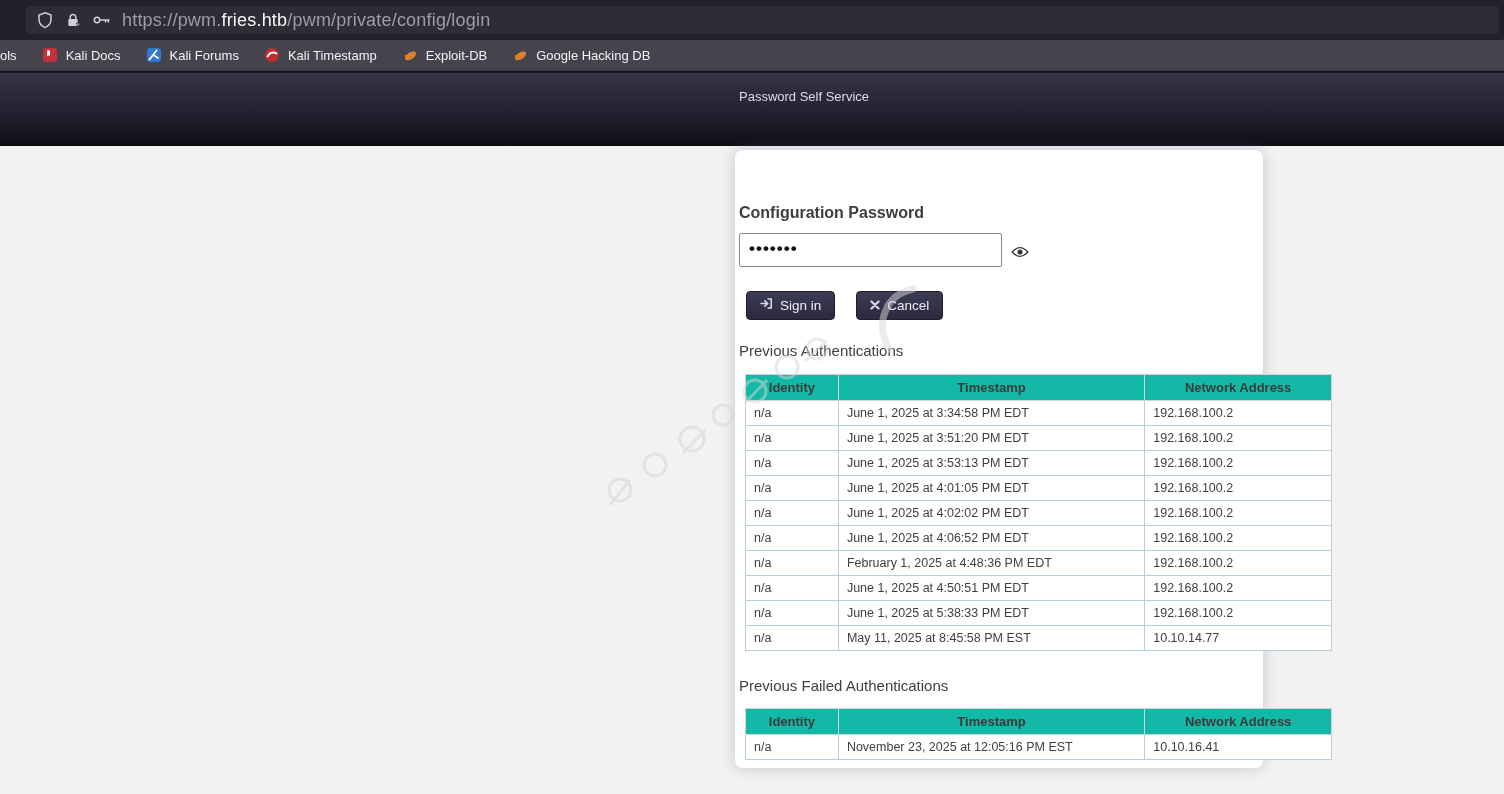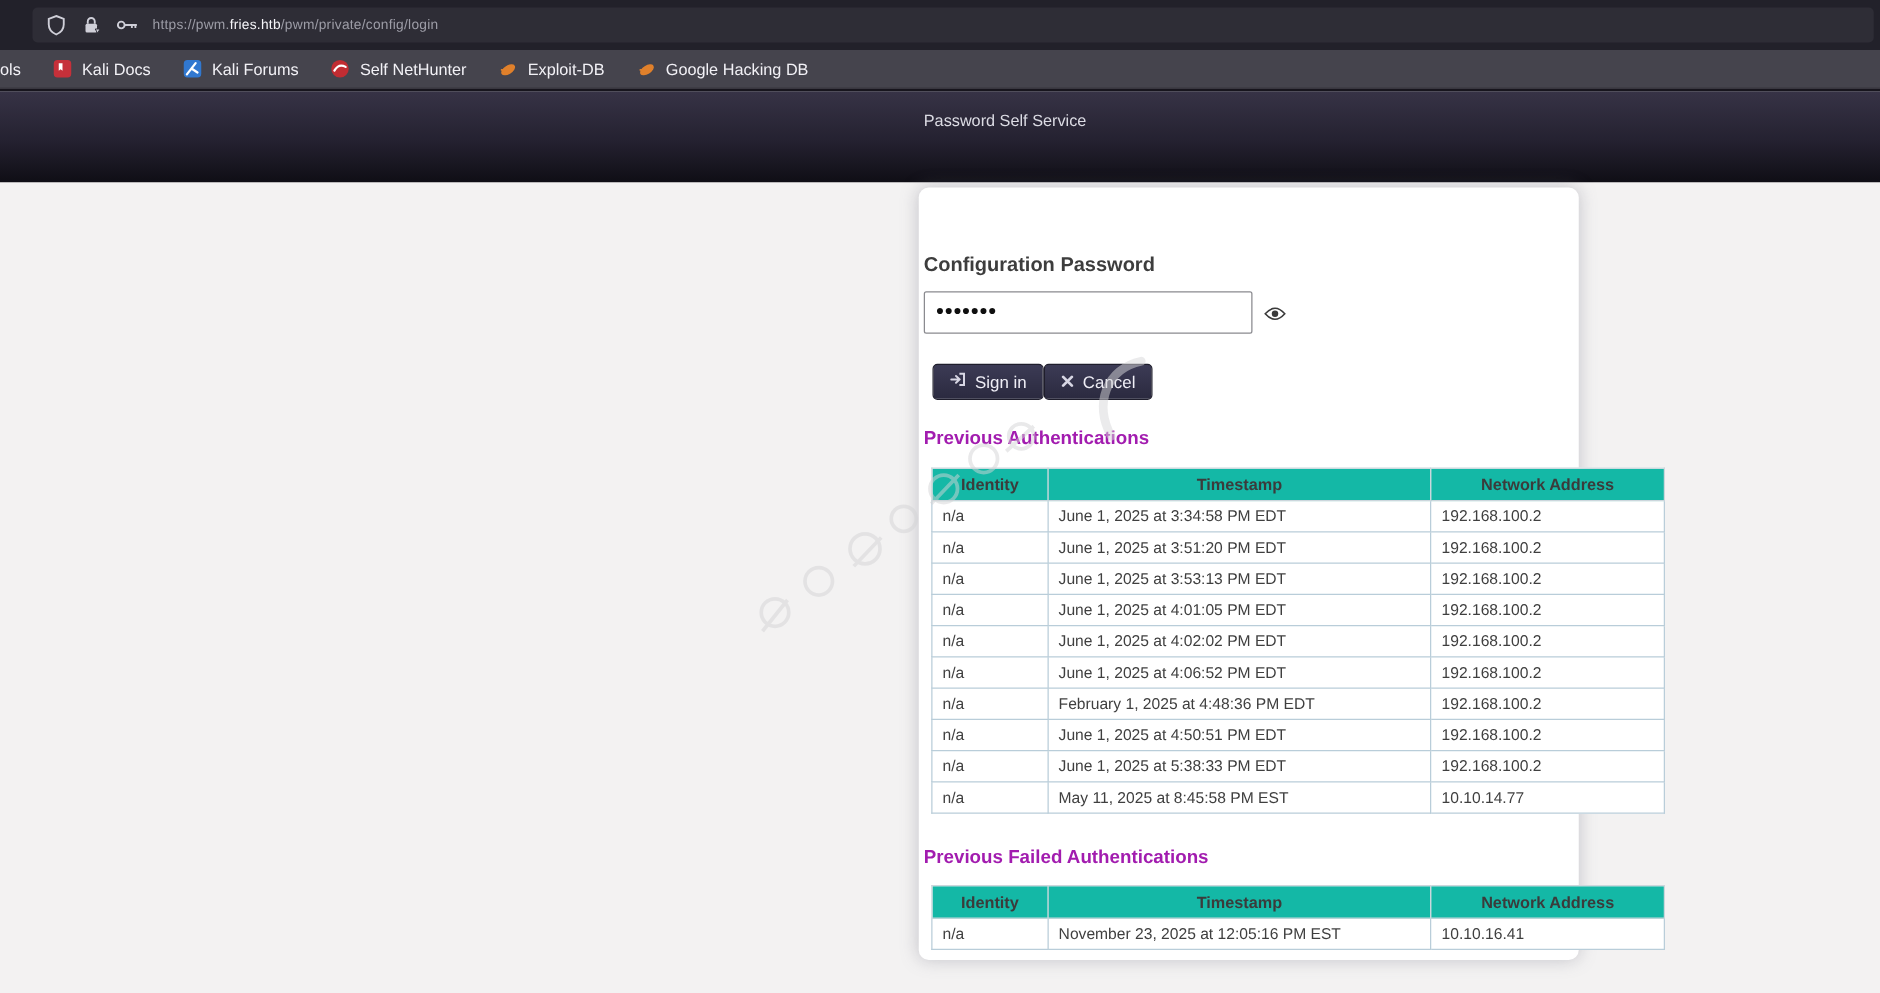--- a/index.html
+++ b/index.html
@@ -4,21 +4,21 @@
 <style>
   * { margin:0; padding:0; box-sizing:border-box; }
   html,body { width:1504px; height:794px; overflow:hidden; }
   body { font-family:"Liberation Sans","DejaVu Sans",sans-serif; position:relative; background:#f3f2f2; }
 
   
   .toolbar { position:absolute; top:0; left:0; width:1504px; height:40px; background:#22212a; }
   .url-field { position:absolute; left:26px; right:5px; top:6px; height:28px; background:#2e2d36;
                border-radius:4px; display:flex; align-items:center; padding:0 10px; gap:10px; }
   .url-icon { display:flex; align-items:center; flex:0 0 auto; }
-  .url-text { font-size:11px; color:#9d9da7; white-space:nowrap; letter-spacing:.2px; }
+  .url-text { font-size:18px; color:#9d9da7; white-space:nowrap; letter-spacing:.2px; }
   .url-text b { color:#f5f5f9; font-weight:normal; }
 
   .bookmarks { position:absolute; top:40px; left:0; width:1504px; height:31px; background:#45444d;
                display:flex; align-items:center; gap:25px; color:#f2f1f6; font-size:13px;
                border-bottom:1px solid #38363f; }
   .bm { display:flex; align-items:center; gap:7px; white-space:nowrap; cursor:default; }
   .bm-icon { width:17px; height:17px; display:flex; align-items:center; justify-content:center; flex:0 0 auto; }
 
   
   .page-header { position:absolute; top:71px; left:0; width:1504px; height:75px;
@@ -32,26 +32,26 @@
   .content-bg { position:absolute; top:146px; left:0; width:1504px; height:648px; background:#f3f2f2; }
   .card { position:absolute; left:735px; top:150px; width:528px; height:618px; background:#ffffff;
           border-radius:8px; box-shadow:0 0 14px rgba(110,110,125,.35); }
 
   .h-config { position:absolute; left:4px; top:54px; font-size:16px; font-weight:bold; color:#3d3d3d; }
   .pw-input { position:absolute; left:4px; top:83px; width:263px; height:34px; background:#fff;
               border:1px solid #8a8a8f; border-radius:2px; font-family:"Liberation Sans",sans-serif;
               font-size:17px; font-weight:bold; letter-spacing:1px; color:#0f0f0f; padding:0 9px 3px; }
   .eye { position:absolute; left:276px; top:94px; }
 
-  .btn-row { position:absolute; left:11px; top:141px; display:flex; }
+  .btn-row { position:absolute; left:11px; top:141px; display:flex; gap:21px; }
   .btn { display:inline-flex; align-items:center; gap:7px; background:linear-gradient(#3c3b55,#2b2a3f);
          color:#efeef6; font-size:13.5px; padding:5px 13px 6px; border:1px solid #1f1e2c;
          border-radius:4px; cursor:pointer; font-family:inherit; }
 
-  .h-section { position:absolute; left:4px; font-size:15px; font-weight:bold; color:#a21caf; }
+  .h-section { position:absolute; left:4px; font-size:15px; font-weight:normal; color:#404040; }
   .h-prev  { top:192px; }
   .h-fail  { top:527px; }
 
   table.auth { position:absolute; left:10px; width:587px; border-collapse:collapse; background:#fff; }
   .t-prev { top:224px; }
   .t-fail { top:558px; }
   table.auth th { background:#14b8a6; height:26px; font-size:13px; font-weight:bold; color:#3b3b3b;
                   text-align:center; border:1px solid #ccd6dc; }
   table.auth td { height:25px; font-size:12.5px; color:#3f3f3f; border:1px solid #b9cdd9;
                   padding:0 8px; background:#fff; }
@@ -109,21 +109,21 @@
     </span>
     <span>Kali Forums</span>
   </div>
   <div class="bm">
     <span class="bm-icon">
       <svg width="16" height="16" viewBox="0 0 16 16">
           <circle cx="8" cy="8" r="7" fill="#c12c32"></circle>
           <path d="M3.5 9.5 Q7 3.5 12.5 6.5" stroke="#ffffff" stroke-width="1.8" fill="none" stroke-linecap="round"></path>
         </svg>
     </span>
-    <span>Self NetHunter</span>
+    <span>Kali Timestamp</span>
   </div>
   <div class="bm">
     <span class="bm-icon">
       <svg width="17" height="16" viewBox="0 0 17 16">
           <g transform="rotate(-32 8 8)">
             <ellipse cx="8" cy="9" rx="6.2" ry="3.4" fill="#e0802b"></ellipse>
             <path d="M3 6 L6 8" stroke="#e0802b" stroke-width="1.4"></path>
           </g>
         </svg>
     </span>

